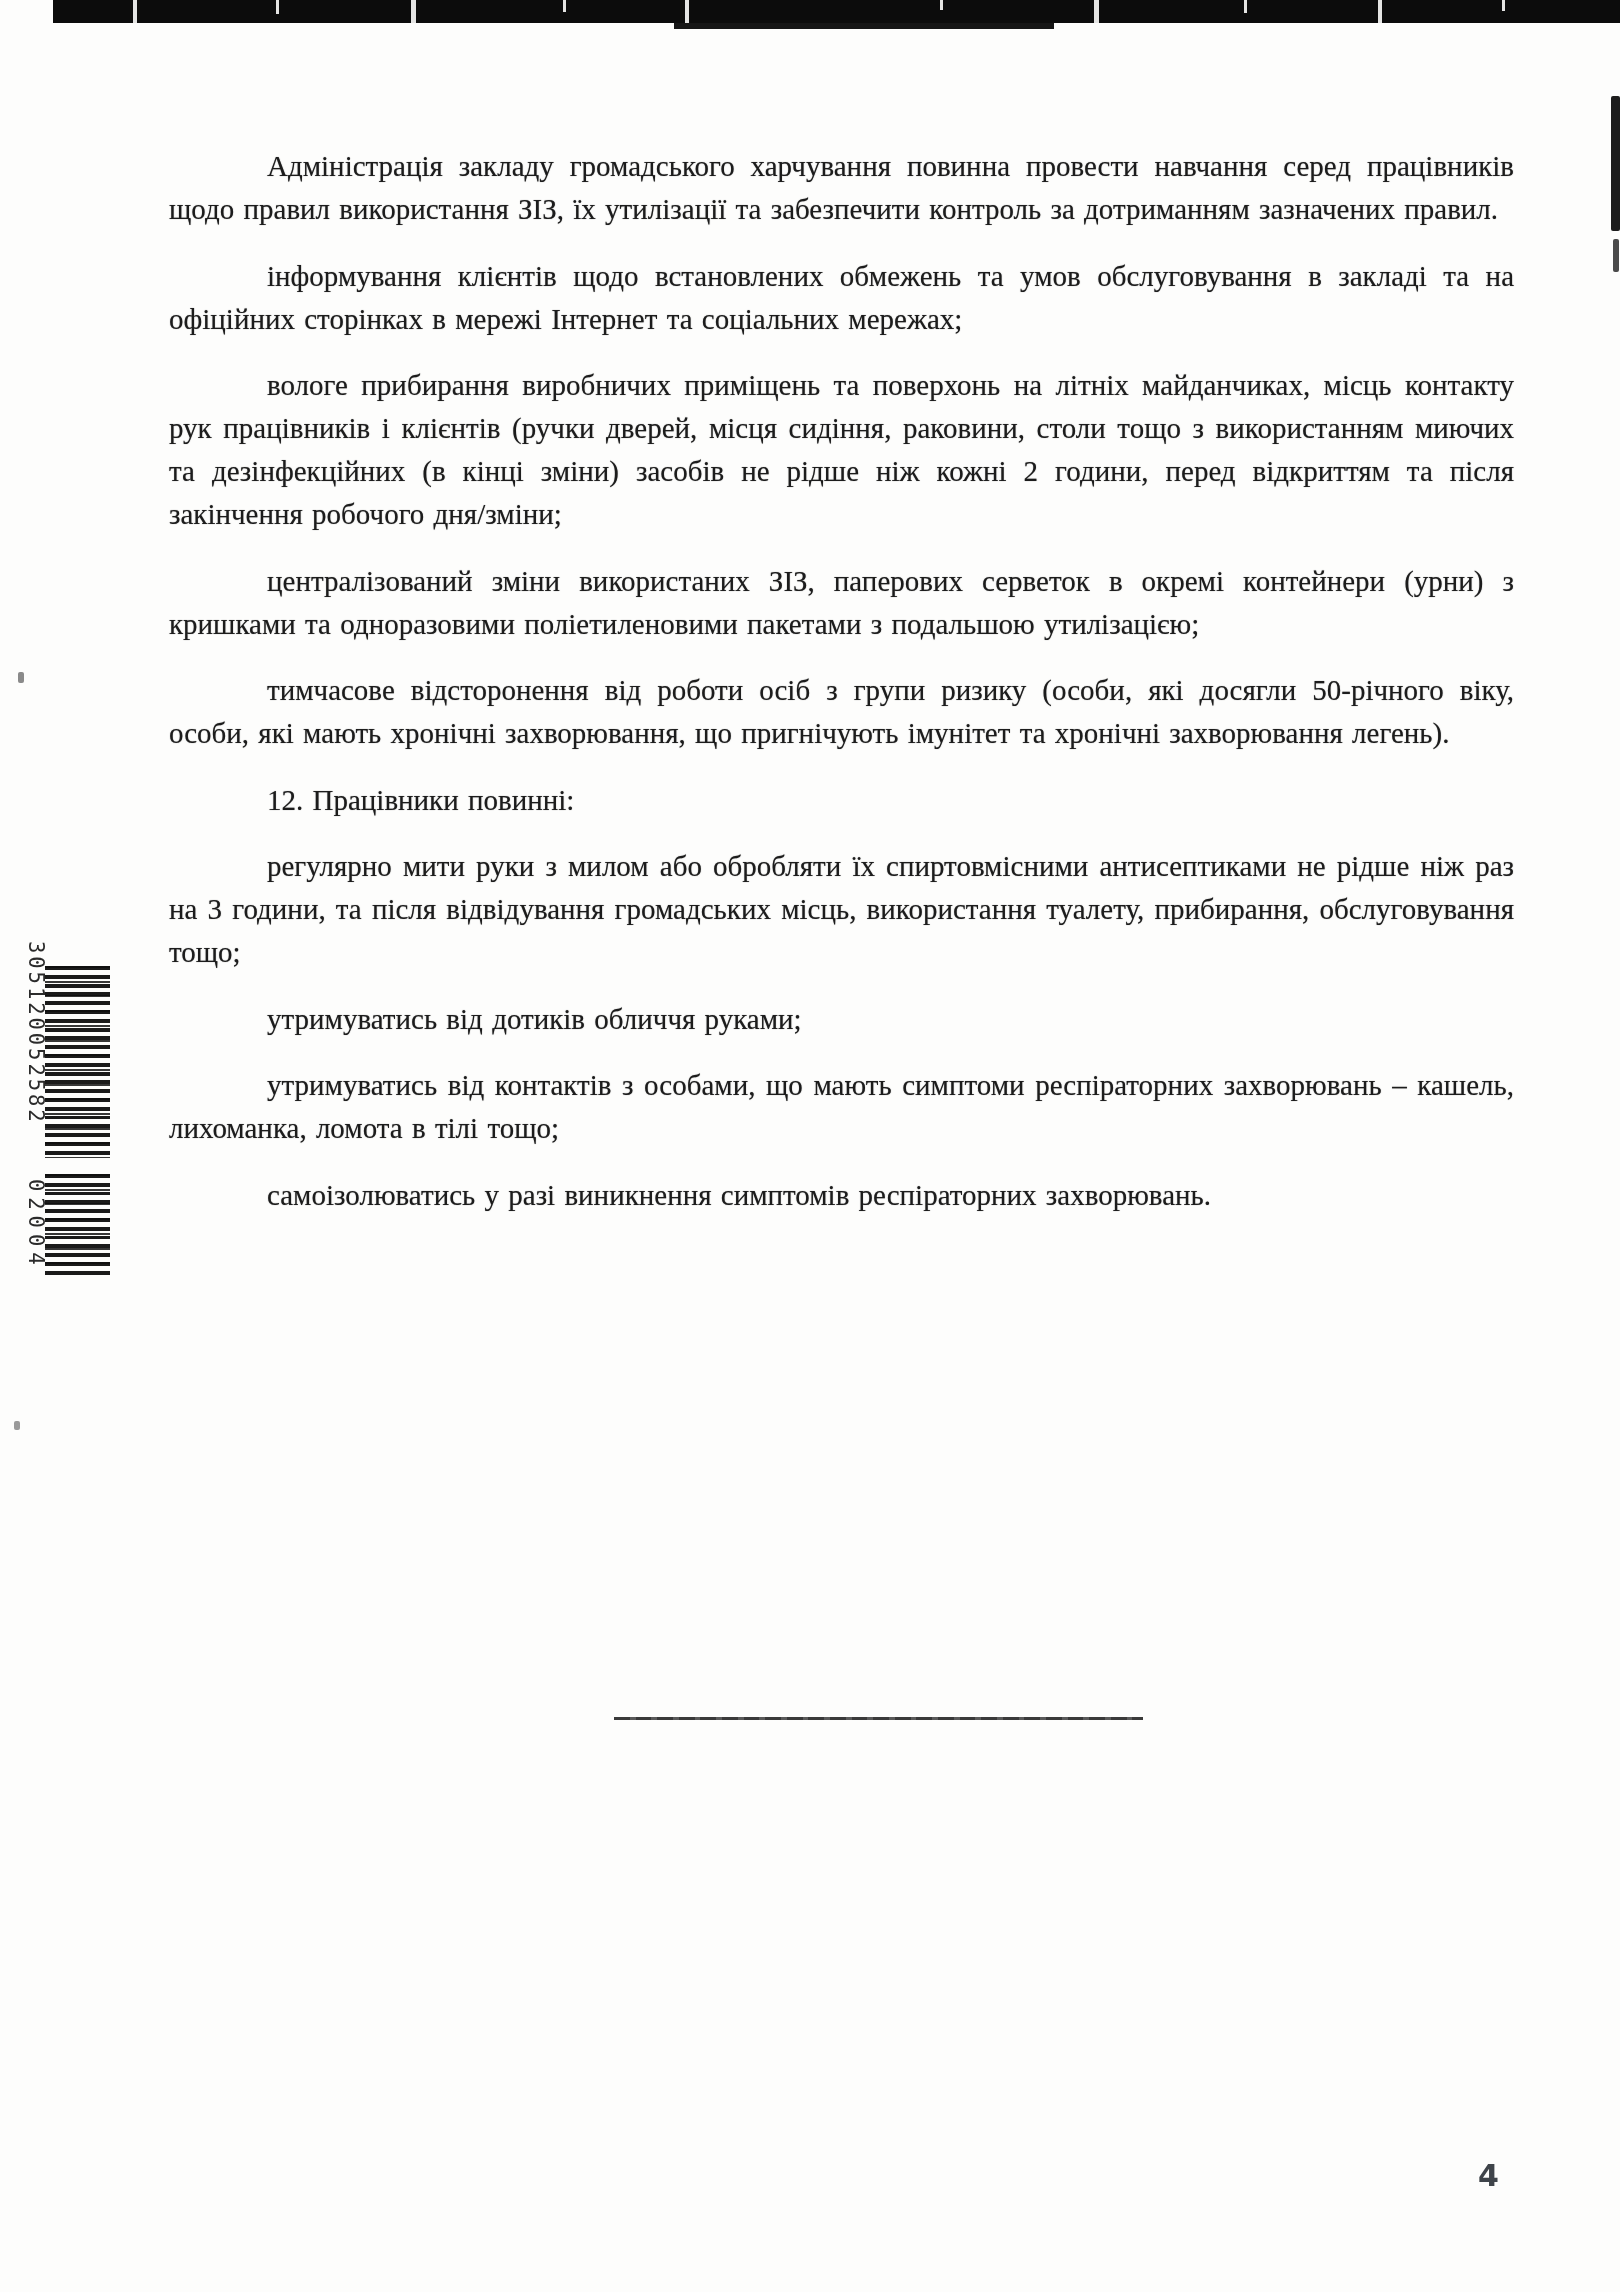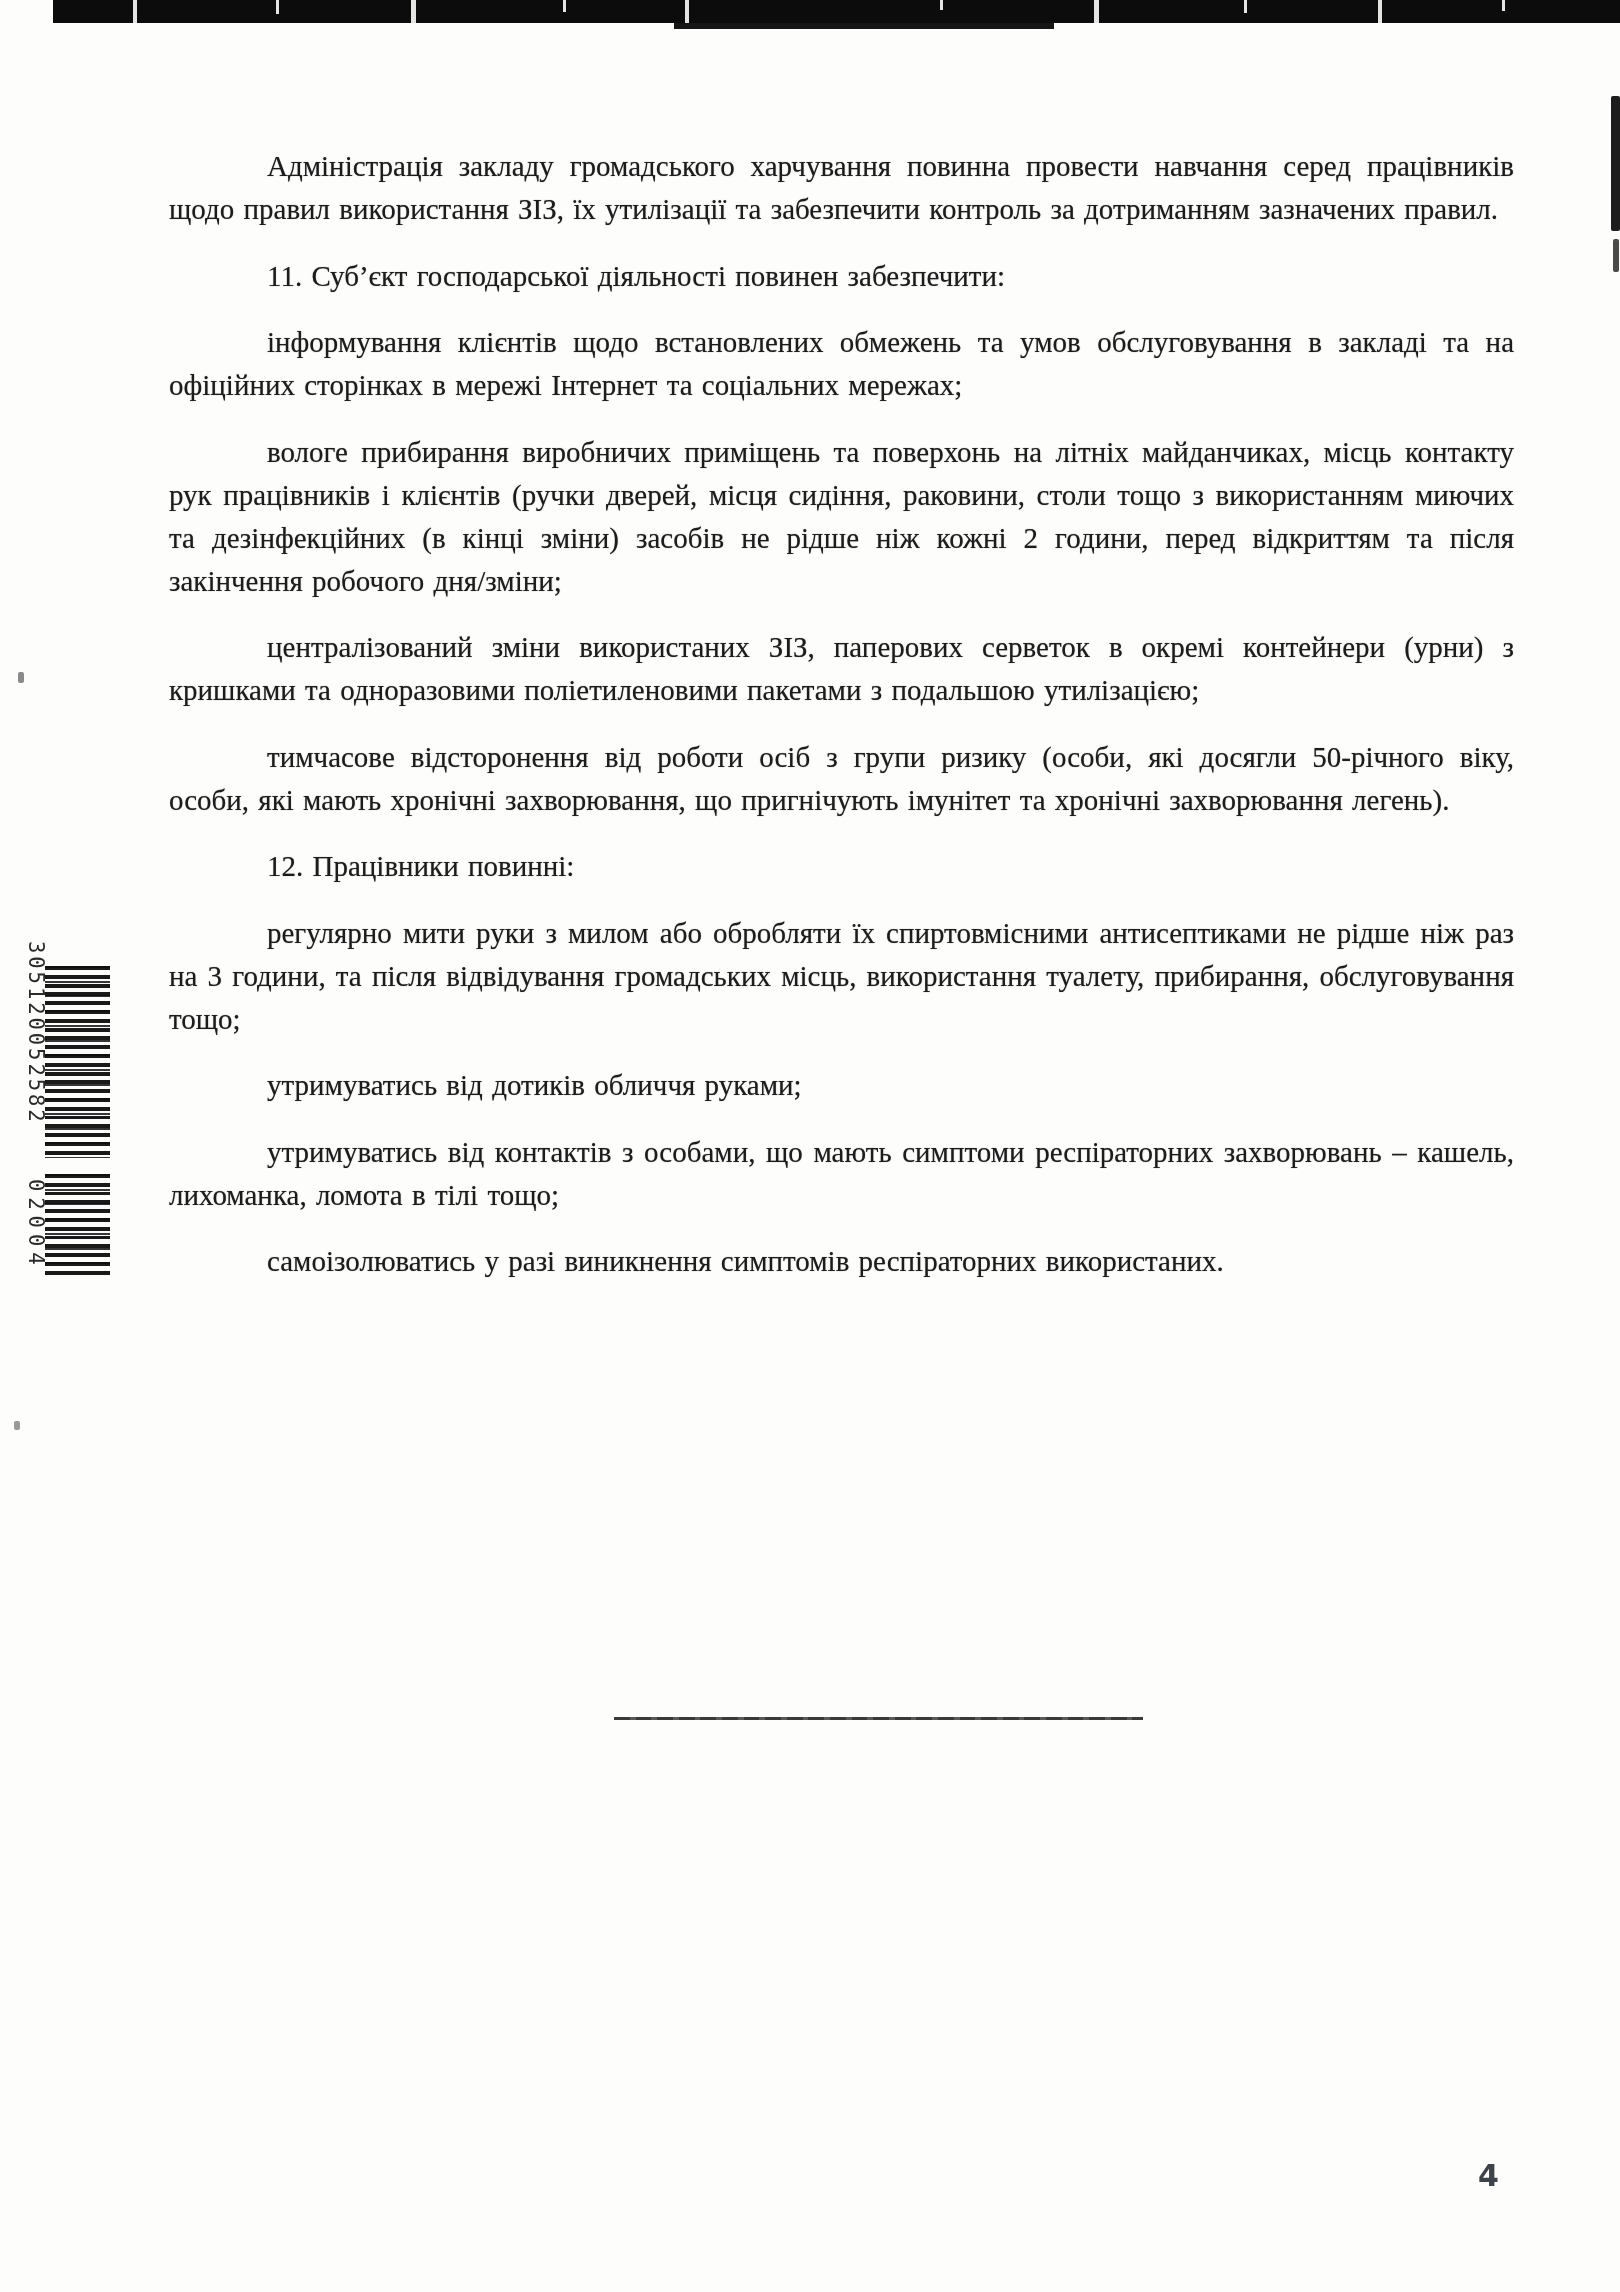--- a/index.html
+++ b/index.html
@@ -79,29 +79,28 @@
 
   <div>
     <div class="bc-digits upper">305120052582</div>
     <div class="bc-bars upper"></div>
     <div class="bc-digits lower">02004</div>
     <div class="bc-bars lower"></div>
   </div>
 
   <div class="content">
     <p>Адміністрація закладу громадського харчування повинна провести навчання серед працівників щодо правил використання ЗІЗ, їх утилізації та забезпечити контроль за дотриманням зазначених правил.</p>
-    <p>11. Суб’єкт господарської діяльності повинен забезпечити:</p>
     <p>інформування клієнтів щодо встановлених обмежень та умов обслуговування в закладі та на офіційних сторінках в мережі Інтернет та соціальних мережах;</p>
     <p>вологе прибирання виробничих приміщень та поверхонь на літніх майданчиках, місць контакту рук працівників і клієнтів (ручки дверей, місця сидіння, раковини, столи тощо з використанням миючих та дезінфекційних (в кінці зміни) засобів не рідше ніж кожні 2 години, перед відкриттям та після закінчення робочого дня/зміни;</p>
     <p>централізований зміни використаних ЗІЗ, паперових серветок в окремі контейнери (урни) з кришками та одноразовими поліетиленовими пакетами з подальшою утилізацією;</p>
     <p>тимчасове відсторонення від роботи осіб з групи ризику (особи, які досягли 50-річного віку, особи, які мають хронічні захворювання, що пригнічують імунітет та хронічні захворювання легень).</p>
     <p>12. Працівники повинні:</p>
     <p>регулярно мити руки з милом або обробляти їх спиртовмісними антисептиками не рідше ніж раз на 3 години, та після відвідування громадських місць, використання туалету, прибирання, обслуговування тощо;</p>
     <p>утримуватись від дотиків обличчя руками;</p>
     <p>утримуватись від контактів з особами, що мають симптоми респіраторних захворювань – кашель, лихоманка, ломота в тілі тощо;</p>
-    <p>самоізолюватись у разі виникнення симптомів респіраторних використаних.</p>
+    <p>самоізолюватись у разі виникнення симптомів респіраторних захворювань.</p>
   </div>
 
   <div class="divider"></div>
   <div class="page-number">4</div>
 
 </div>
 
 
 </body></html>

